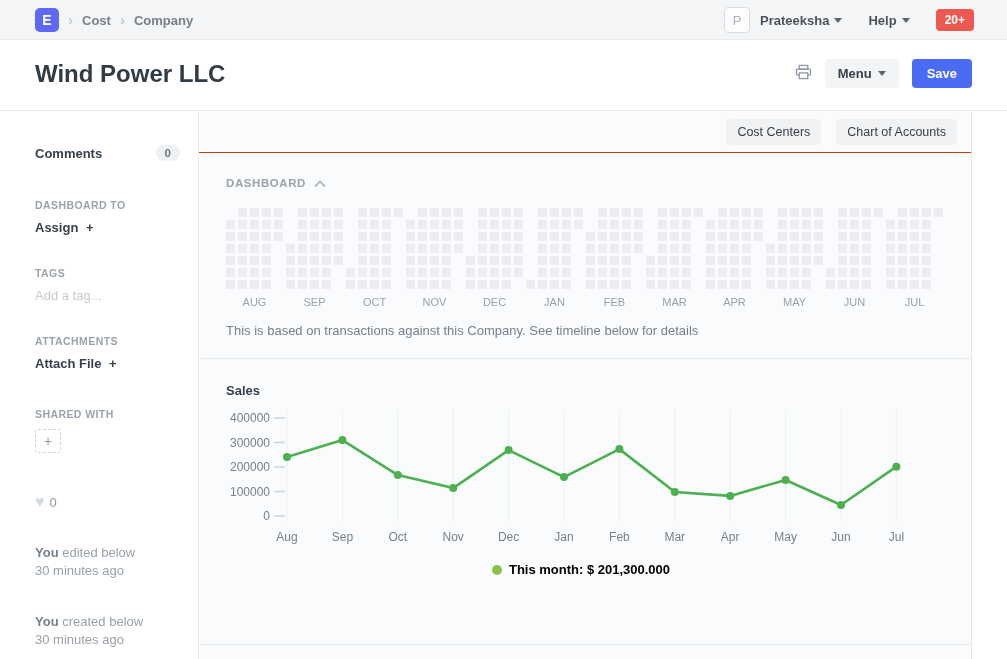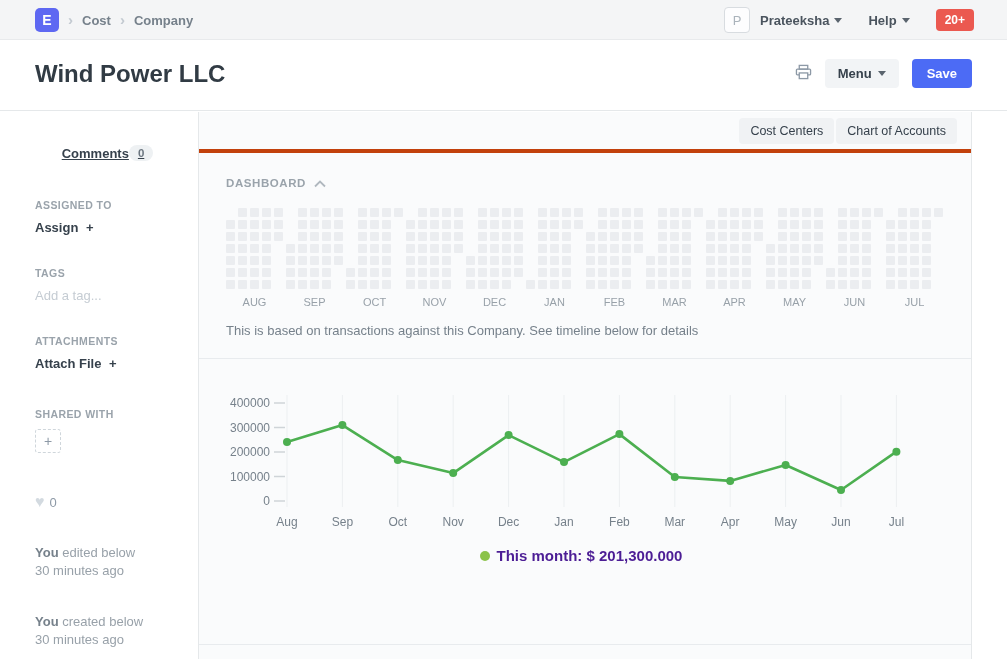--- a/index.html
+++ b/index.html
@@ -42,38 +42,38 @@
   .icon-btn { background:none; border:none; cursor:pointer; padding:0; display:flex; }
 
   
   .layout { position:absolute; top:112px; left:0; width:1007px; height:547px; }
   .side-col { position:absolute; left:0; top:0; width:199px; height:547px;
     background:#fff; border-right:1px solid #e5e8ea; padding:28px 18px 0 35px; }
   .main-col { position:absolute; left:199px; top:0; width:773px; height:547px;
     background:#fafbfc; border-right:1px solid #e5e8ea; }
 
   
-  .sb-row { display:flex; align-items:center; justify-content:center;text-decoration:underline; }
+  .sb-row { display:flex; align-items:center; justify-content:space-between; }
   .sb-strong { font-size:13px; font-weight:600; color:#36414c; cursor:pointer; }
   .count-pill { background:#eef1f3; color:#6c7680; font-size:11.5px; font-weight:600;
     padding:2px 9px; border-radius:10px; cursor:pointer; }
   .sb-label { font-size:10.5px; font-weight:600; color:#9aa3ab; letter-spacing:.04em; margin-bottom:9px; }
   .sb-section { margin-top:32px; }
   .sb-placeholder { font-size:13px; color:#c5ccd3; cursor:text; }
   .share-plus { width:26px; height:24px; border:1px dashed #cfd6db; border-radius:3px; background:none;
     color:#8d99a6; font-size:14px; cursor:pointer; }
   .likes { margin-top:40px; display:flex; align-items:center; gap:5px; }
   .heart { color:#d3dae0; font-size:16px; cursor:pointer; }
   .like-count { color:#8d99a6; font-size:13px; }
   .activity { margin-top:33px; font-size:13px; color:#98a1a9; line-height:18px; cursor:pointer; }
   .activity b { color:#76818b; font-weight:600; }
 
   
-  .form-toolbar { height:41px; border-bottom:4px solid #c2410c; display:flex; align-items:center;
-    justify-content:flex-end; padding-right:14px; gap:2px; }
+  .form-toolbar { height:41px; border-bottom:1px solid #c2410c; display:flex; align-items:center;
+    justify-content:flex-end; padding-right:14px; gap:15px; }
   .btn-sm { background:#f0f2f4; color:#36414c; border:none; border-radius:4px;
     font-size:12.5px; padding:6px 11px; cursor:pointer;
     font-family:"Liberation Sans","DejaVu Sans",sans-serif; }
 
   
   .dash-section { padding:21px 0 20px 27px; border-bottom:1px solid #e8ebee; }
   .dash-head { display:flex; align-items:center; gap:8px; cursor:pointer; margin-bottom:16px; }
   .dash-title { font-size:11.5px; font-weight:600; letter-spacing:.05em; color:#9aa3ab; }
   .heatmap { display:flex; gap:3px; }
   .hm-month { display:grid; grid-template-columns:repeat(5,9px); grid-template-rows:repeat(7,9px); gap:3px; }
@@ -82,21 +82,21 @@
   .hm-labels { display:flex; gap:3px; margin-top:7px; }
   .hm-label { width:57px; text-align:center; font-size:11px; color:#98a1a9; }
   .dash-note { margin-top:15px; font-size:13px; color:#76818b; }
 
   
   .sales-section { padding:24px 0 0 27px; border-bottom:1px solid #e8ebee; height:286px; }
   .sales-title { font-size:13px; font-weight:600; color:#36414c; }
   .chart-wrap { margin-top:6px; }
   .legend { display:flex; align-items:center; justify-content:center; gap:7px; margin-top:4px; width:710px; }
   .legend-dot { width:10px; height:10px; border-radius:50%; background:#8bc34a; }
-  .legend-text { font-size:15px; font-weight:600; color:#4c1d95; }
+  .legend-text { font-size:13px; font-weight:600; color:#000000; }
   .chart-svg text { font-family:"Liberation Sans","DejaVu Sans",sans-serif; }
 </style>
 </head>
 <body>
 
 <div class="navbar">
   <div class="nav-left">
     <div class="logo" style="background: rgb(94, 104, 242);">E</div>
     <span class="crumb-sep">›</span>
     <span class="crumb">Cost</span>
@@ -139,21 +139,21 @@
 
 <div class="layout">
 
   <div class="side-col">
     <div class="sb-row" style="margin-top:5px;">
       <span class="sb-strong">Comments</span>
       <span class="count-pill">0</span>
     </div>
 
     <div class="sb-section" style="margin-top:38px;">
-      <div class="sb-label">ASSIGNED TO</div>
+      <div class="sb-label">DASHBOARD TO</div>
       <div class="sb-strong">
         <span>Assign</span>
         <span style="margin-left:4px;">+</span>
       </div>
     </div>
 
     <div class="sb-section">
       <div class="sb-label">TAGS</div>
       <div class="sb-placeholder">Add a tag...</div>
     </div>
@@ -661,20 +661,21 @@
           <span class="hm-label">MAR</span>
           <span class="hm-label">APR</span>
           <span class="hm-label">MAY</span>
           <span class="hm-label">JUN</span>
           <span class="hm-label">JUL</span>
         </div>
       <div class="dash-note">This is based on transactions against this Company. See timeline below for details</div>
     </div>
 
     <div class="sales-section">
+      <div class="sales-title">Sales</div>
       <div class="chart-wrap">
         <svg id="sales-chart" class="chart-svg" width="744" height="150" viewBox="0 0 744 150">
             <line x1="61" y1="6" x2="61" y2="118" stroke="#eceff1" stroke-width="1"></line>
             <text x="61" y="137" text-anchor="middle" font-size="12" fill="#76818b">Aug</text>
             <line x1="116.4" y1="6" x2="116.4" y2="118" stroke="#eceff1" stroke-width="1"></line>
             <text x="116.4" y="137" text-anchor="middle" font-size="12" fill="#76818b">Sep</text>
             <line x1="171.8" y1="6" x2="171.8" y2="118" stroke="#eceff1" stroke-width="1"></line>
             <text x="171.8" y="137" text-anchor="middle" font-size="12" fill="#76818b">Oct</text>
             <line x1="227.2" y1="6" x2="227.2" y2="118" stroke="#eceff1" stroke-width="1"></line>
             <text x="227.2" y="137" text-anchor="middle" font-size="12" fill="#76818b">Nov</text>

